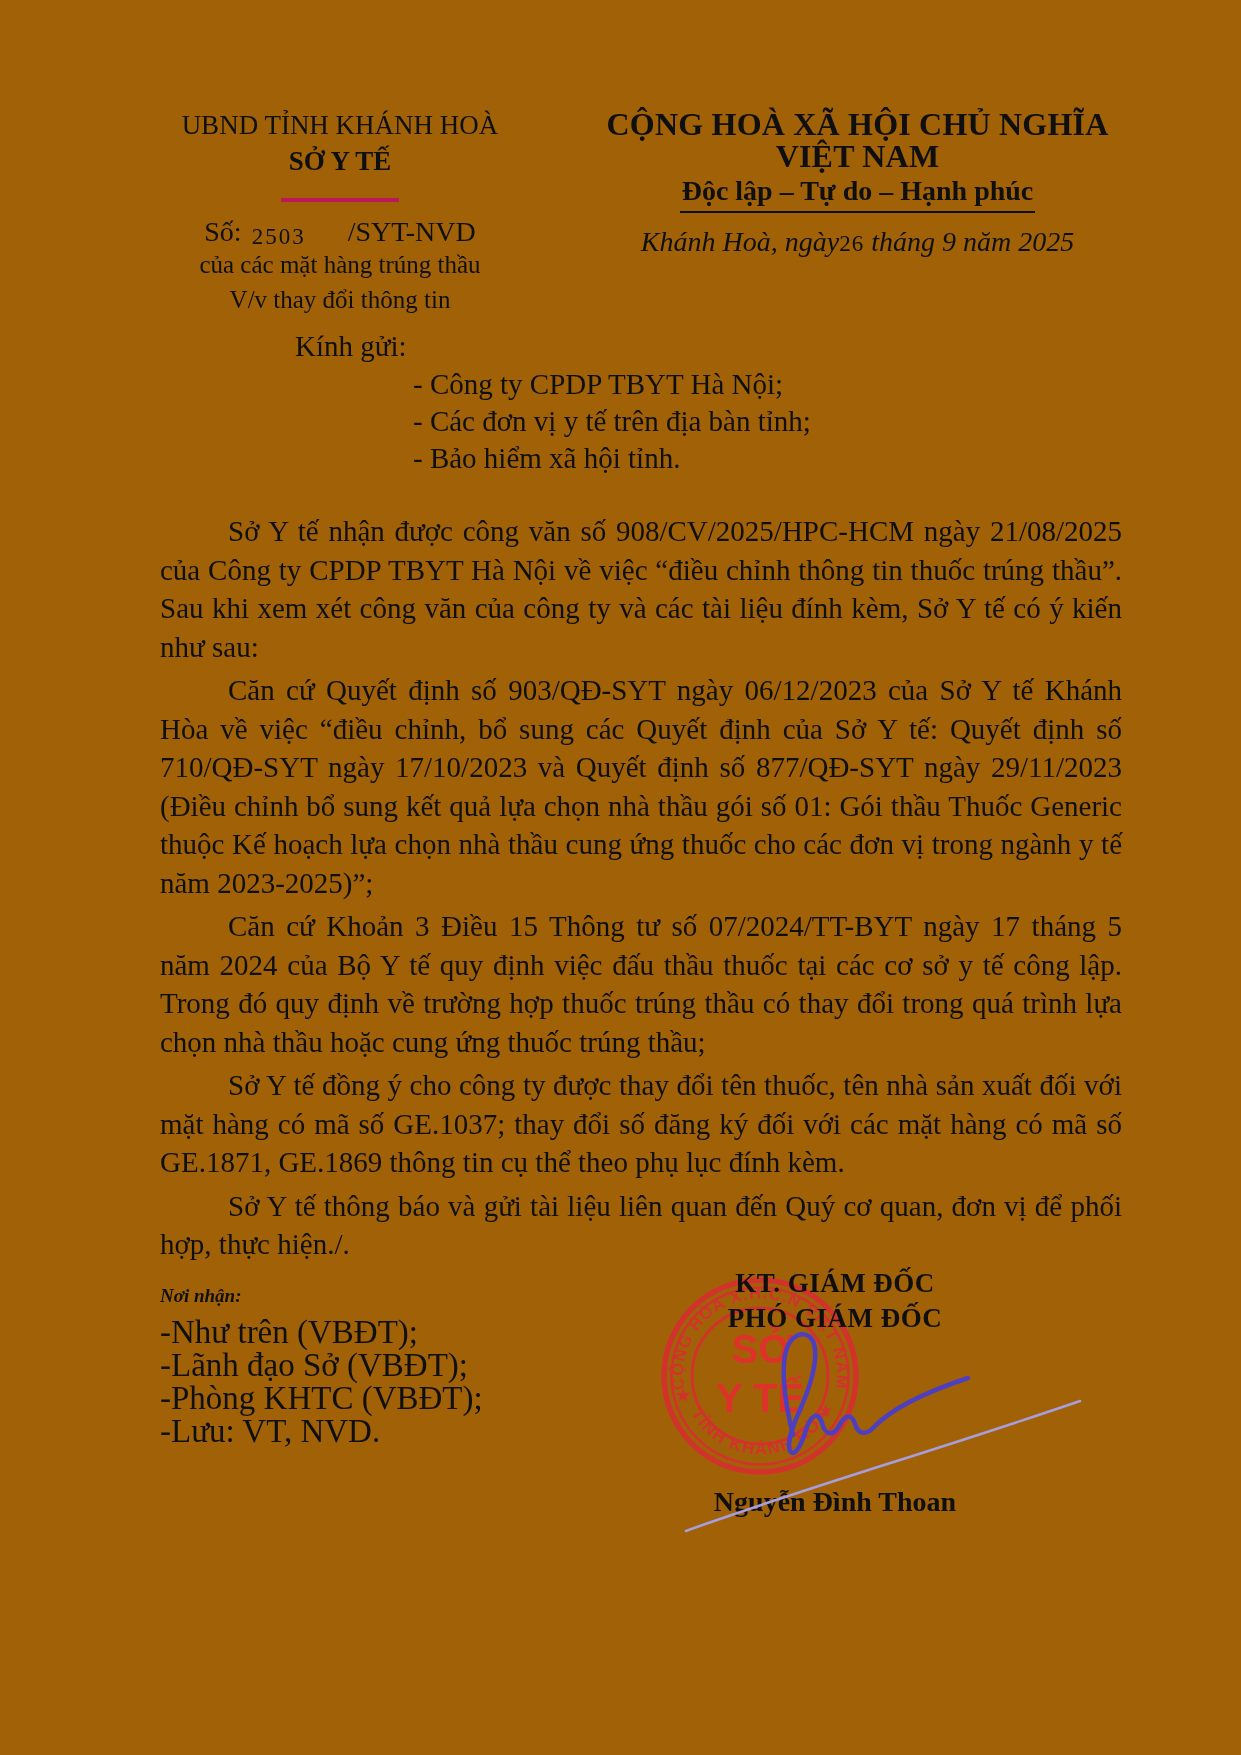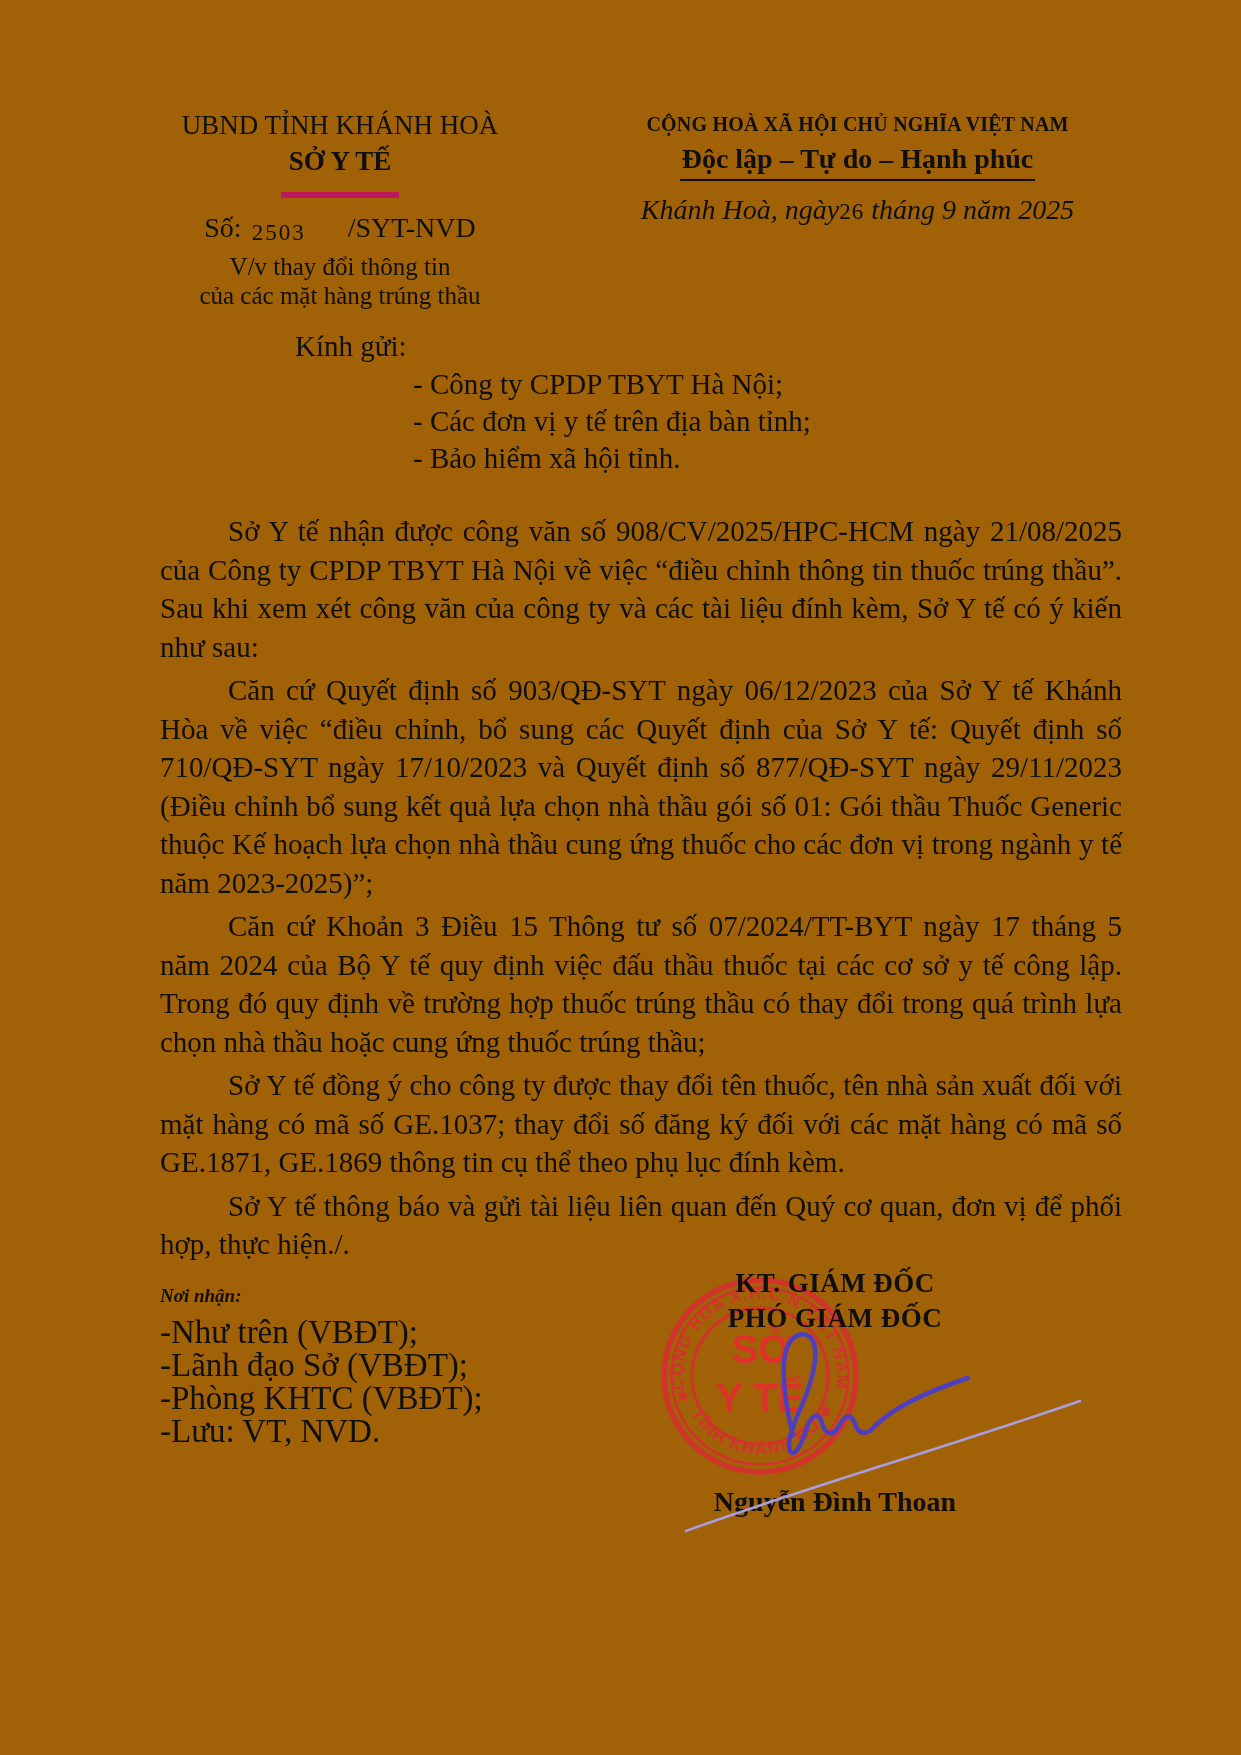--- a/index.html
+++ b/index.html
@@ -9,26 +9,26 @@
     background:#a16207;
     margin:0 auto;
     font-family:"Liberation Serif","DejaVu Serif",serif;
     color:#0f0f0f;
     overflow:hidden;
   }
   
   #header-left{position:absolute;left:130px;top:108px;width:420px;text-align:center;}
   .org-parent{font-size:27px;line-height:34px;}
   .org-name{font-size:27px;font-weight:bold;line-height:34px;margin-top:2px;}
-  .org-name span{display:inline-block;border-bottom:6px solid #be185d;padding:0 8px 14px;}
+  .org-name span{display:inline-block;border-bottom:4px solid #be185d;padding:0 8px 20px;}
   .doc-number{font-size:28px;margin-top:14px;line-height:32px;}
   .doc-number .fill{font-size:23px;position:relative;top:3px;margin:0 42px 0 10px;letter-spacing:2px;}
   .subject{font-size:25px;line-height:29px;margin-top:6px;}
   #header-right{position:absolute;left:600px;top:108px;width:515px;text-align:center;}
-  .national-title{font-size:20px;font-weight:bold;line-height:32px;letter-spacing:.2px;}
+  .national-title{font-size:32px;font-weight:bold;line-height:32px;letter-spacing:.2px;}
   .motto{font-size:28px;font-weight:bold;margin-top:3px;}
   .motto span{display:inline-block;border-bottom:2px solid #0f0f0f;padding:0 2px 4px;}
   .date-line{font-size:28px;font-style:italic;margin-top:13px;text-align:center;padding-right:0;}
   .date-line .day{font-style:normal;font-size:23px;letter-spacing:1px;}
   
   #recipients{position:absolute;left:295px;top:326px;font-size:29px;}
   #recipients .salutation{line-height:40px;}
   #recipients .r-items{padding-left:118px;line-height:37px;}
   
   #body{position:absolute;left:160px;top:512px;width:962px;
@@ -50,22 +50,22 @@
 </style>
 </head>
 <body>
 
 <div id="page">
 
   <div id="header-left">
     <div class="org-parent">UBND TỈNH KHÁNH HOÀ</div>
     <div class="org-name"><span>SỞ Y TẾ</span></div>
     <div class="doc-number"><span>Số:</span><span class="fill">2503</span><span>/SYT-NVD</span></div>
+    <div class="subject" style="margin-top:0;">của các mặt hàng trúng thầu</div>
     <div class="subject">V/v thay đổi thông tin</div>
-    <div class="subject" style="margin-top:0;">của các mặt hàng trúng thầu</div>
   </div>
 
   <div id="header-right">
     <div class="national-title">CỘNG HOÀ XÃ HỘI CHỦ NGHĨA VIỆT NAM</div>
     <div class="motto"><span>Độc lập – Tự do – Hạnh phúc</span></div>
     <div class="date-line"><span>Khánh Hoà, ngày</span><span class="day">26</span> <span>tháng  9  năm 2025</span></div>
   </div>
 
   <div id="recipients">
     <div class="salutation">Kính gửi:</div>

